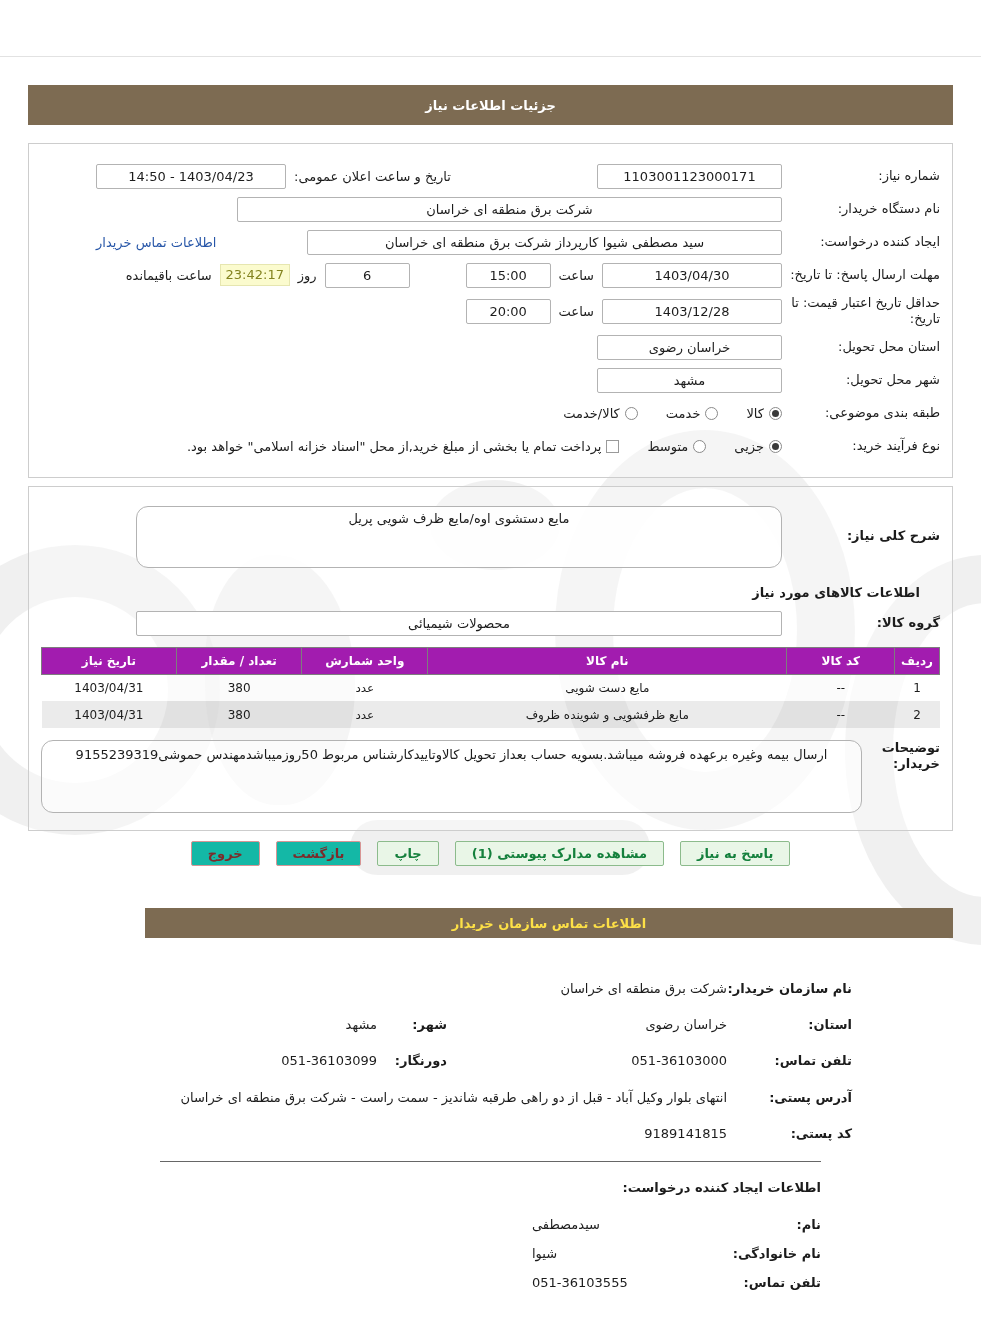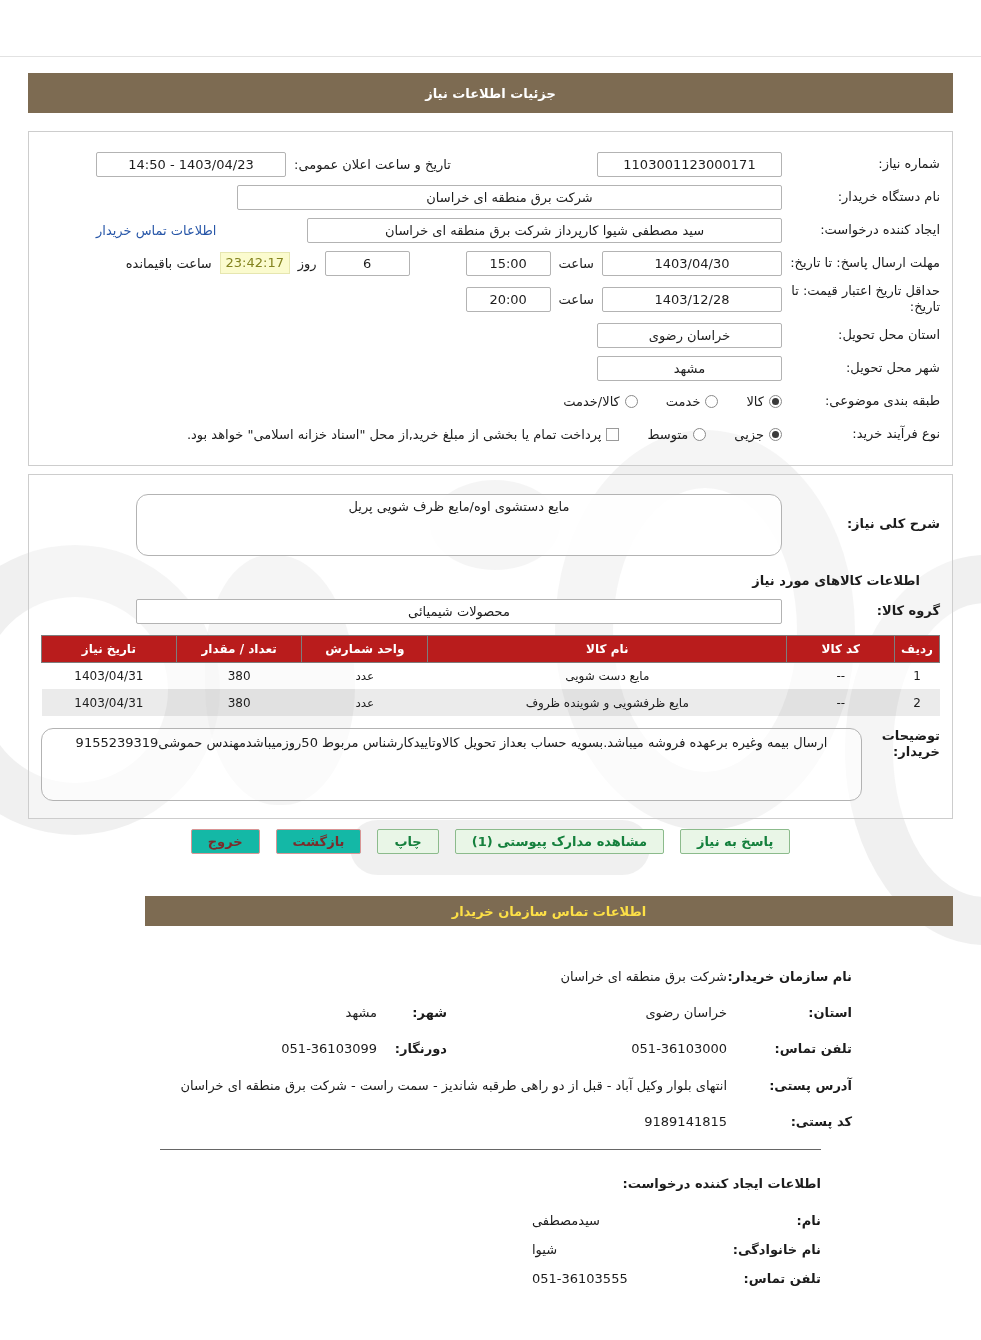--- a/index.html
+++ b/index.html
@@ -11,21 +11,21 @@
   
   .watermark { position:absolute; inset:0; z-index:0; pointer-events:none; }
   .wm { position:absolute; opacity:.55; }
   .wm-ring { border-radius:50%; border:52px solid #e3e3e3; }
   .wm-blob { background:#e3e3e3; }
 
   .content { position:relative; z-index:1; }
 
   .topband { height:57px; border-bottom:1px solid #e2e2e2; }
 
-  .titlebar { margin:16px 28px 0 28px; height:40px; background:#7d6b52; color:#fff;
+  .titlebar { margin:28px 28px 0 28px; height:40px; background:#7d6b52; color:#fff;
               font-weight:bold; display:flex; align-items:center; justify-content:center; }
 
   .panel { margin:18px 28px 0 28px; border:1px solid #cdcdcd; padding:12px 12px 10px 12px;
            background:rgba(255,255,255,.35); }
 
   .frow { display:flex; align-items:center; gap:8px; margin:7px 0; min-height:26px; }
   .flabel { width:150px; min-width:150px; text-align:right; line-height:1.25; }
   .fld { background:#fff; border:1px solid #b3b3b3; height:25px; line-height:23px;
          text-align:center; border-radius:2px; white-space:nowrap; overflow:hidden; }
   .w185{width:185px;} .w545{width:545px;} .w475{width:475px;}
@@ -45,21 +45,21 @@
 
   .tarea { background:rgba(255,255,255,.85); border:1px solid #b3b3b3; border-radius:12px;
            padding:4px 8px; font-size:13px; }
   .desc-box { height:62px; flex:1; margin-left:95px; text-align:center; }
   .remarks-box { height:73px; flex:1; text-align:center; background:rgba(255,255,255,.55);
                  line-height:1.5; overflow:hidden; }
   .sec-title { font-weight:bold; text-align:right; padding:10px 20px 4px 0; }
   .grp-input { flex:1; margin-left:95px; }
 
   table.items { width:100%; border-collapse:collapse; margin-top:10px; font-size:12px; }
-  table.items th { background:#b91c1c; color:#fff; font-weight:bold; height:27px;
+  table.items th { background:#a21caf; color:#fff; font-weight:bold; height:27px;
                    border:1px solid #7d7d7d; padding:2px 4px; }
   table.items td { height:27px; text-align:center; padding:2px 4px; border:none; }
   table.items tr.odd  td { background:rgba(255,255,255,.55); }
   table.items tr.even td { background:rgba(0,0,0,.08); }
 
   .btnrow { display:flex; justify-content:center; gap:16px; margin:10px 28px 0 28px; }
   .btn { height:25px; line-height:23px; padding:0 16px; font-size:13px; font-weight:bold;
          border-radius:2px; cursor:pointer; white-space:nowrap; }
   .btn-g { background:#e9f6e7; border:1px solid #8cbb8c; color:#15803d; }
   .btn-p { background:#14b8a6; border:1px solid #d89595; color:#7c2b2b; }
@@ -70,21 +70,21 @@
   .csec { margin-top:42px; padding-right:129px; padding-left:40px; }
   .crow { display:flex; align-items:flex-start; margin-bottom:18px; line-height:1.4; }
   .clabel { width:125px; min-width:125px; font-weight:bold; text-align:right; }
   .cval { width:280px; min-width:280px; padding-left:28px; text-align:right; }
   .clabel2 { width:70px; min-width:70px; font-weight:bold; text-align:right; }
   .cval2 { width:160px; padding-left:20px; text-align:right; }
   .cval-wide { flex:1; text-align:right; }
 
   .hr { border-top:1px solid #666; margin:14px 160px 0 160px; }
 
-  .crsec { margin-top:26px; padding-right:160px; }
+  .crsec { margin-top:18px; padding-right:160px; }
   .crtitle { font-weight:bold; margin-bottom:22px; }
   .crrow { display:flex; align-items:center; margin-bottom:14px; }
   .crlabel { width:105px; min-width:105px; font-weight:bold; text-align:right; }
   .crval { width:200px; padding-left:16px; text-align:left; }
 </style>
 </head>
 <body>
 
 <div class="page">
 

